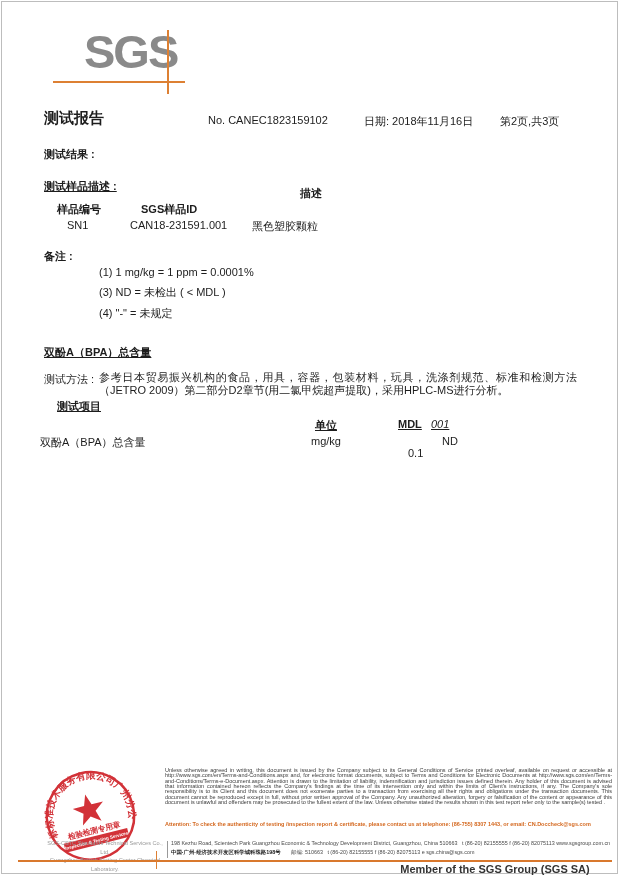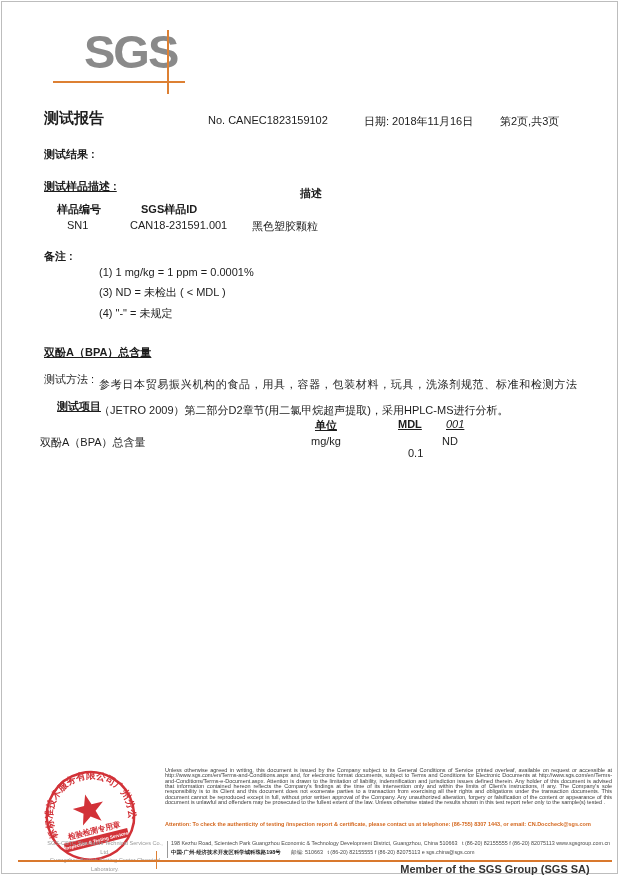--- a/index.html
+++ b/index.html
@@ -15,21 +15,21 @@
   .cross-h{height:2px;background:#dd8033;}
   .cross-v{width:2px;background:#dd8033;}
   
   .report-title{font-size:15px;font-weight:bold;}
   .hdr{font-size:11px;}
   .b{font-weight:bold;}
   .u{text-decoration:underline;}
   .i{font-style:italic;}
   .body-txt{font-size:11px;}
   .notes-list div{margin-bottom:6.5px;}
-  .method-par{width:478px;line-height:26px;text-align:justify;}
+  .method-par{width:478px;line-height:13px;text-align:justify;}
   
   .legal{width:447px;font-size:5.5px;line-height:5.35px;color:#3c3c3c;text-align:justify;}
   .attention{width:447px;font-size:5.5px;line-height:5.6px;color:#d4681f;font-weight:bold;}
   .addr{font-size:5.4px;color:#4a4a4a;line-height:8.6px;white-space:nowrap;}
   .addr .cn{font-weight:bold;color:#222;}
   .company-block{width:120px;font-size:5.6px;line-height:8.5px;color:#9a9a9a;text-align:center;}
   .member{font-size:11px;color:#333;font-weight:bold;}
   .rule-orange{height:2px;background:#d9782d;}
   .vline-gray{width:1px;background:#999;}
   .stamp-wrap{transform:rotate(-14deg);opacity:0.92;}
@@ -65,21 +65,21 @@
   <div>(4) "-" = 未规定</div>
 </div>
 
 <div class="abs body-txt b u" style="left:44px;top:345px;">双酚A（BPA）总含量</div>
 <div class="abs body-txt" style="left:44px;top:372px;">测试方法 :</div>
 <div class="abs body-txt method-par" style="left:99px;top:371px;">参考日本贸易振兴机构的食品，用具，容器，包装材料，玩具，洗涤剂规范、标准和检测方法（JETRO 2009）第二部分D2章节(用二氯甲烷超声提取)，采用HPLC-MS进行分析。</div>
 
 <div class="abs body-txt b u" style="left:57px;top:399px;text-align:center;">测试项目</div>
 <div class="abs body-txt b u" style="left:315px;top:418px;">单位</div>
 <div class="abs body-txt b u" style="left:383px;top:418px;padding-left:15px;">MDL</div>
-<div class="abs body-txt i u" style="left:446px;top:418px;">001</div>
+<div class="abs body-txt i u" style="left:431px;top:418px;">001</div>
 <div class="abs body-txt" style="left:40px;top:435px;">双酚A（BPA）总含量</div>
 <div class="abs body-txt" style="left:311px;top:435px;">mg/kg</div>
 <div class="abs body-txt" style="left:408px;top:435px;margin-top:12px;">0.1</div>
 <div class="abs body-txt" style="left:431px;top:435px;padding-left:11px;">ND</div>
 
 <div class="abs stamp-wrap" style="left:42px;top:766px;width:96px;height:96px;">
   <svg viewBox="0 0 100 100" width="96" height="96">
     <circle cx="50" cy="52" r="45.5" fill="none" stroke="#cf2128" stroke-width="2.6"></circle>
     <defs>
       <path id="arcTop" d="M 11.5,64 A 40,40 0 1 1 88.5,64" fill="none"></path>

